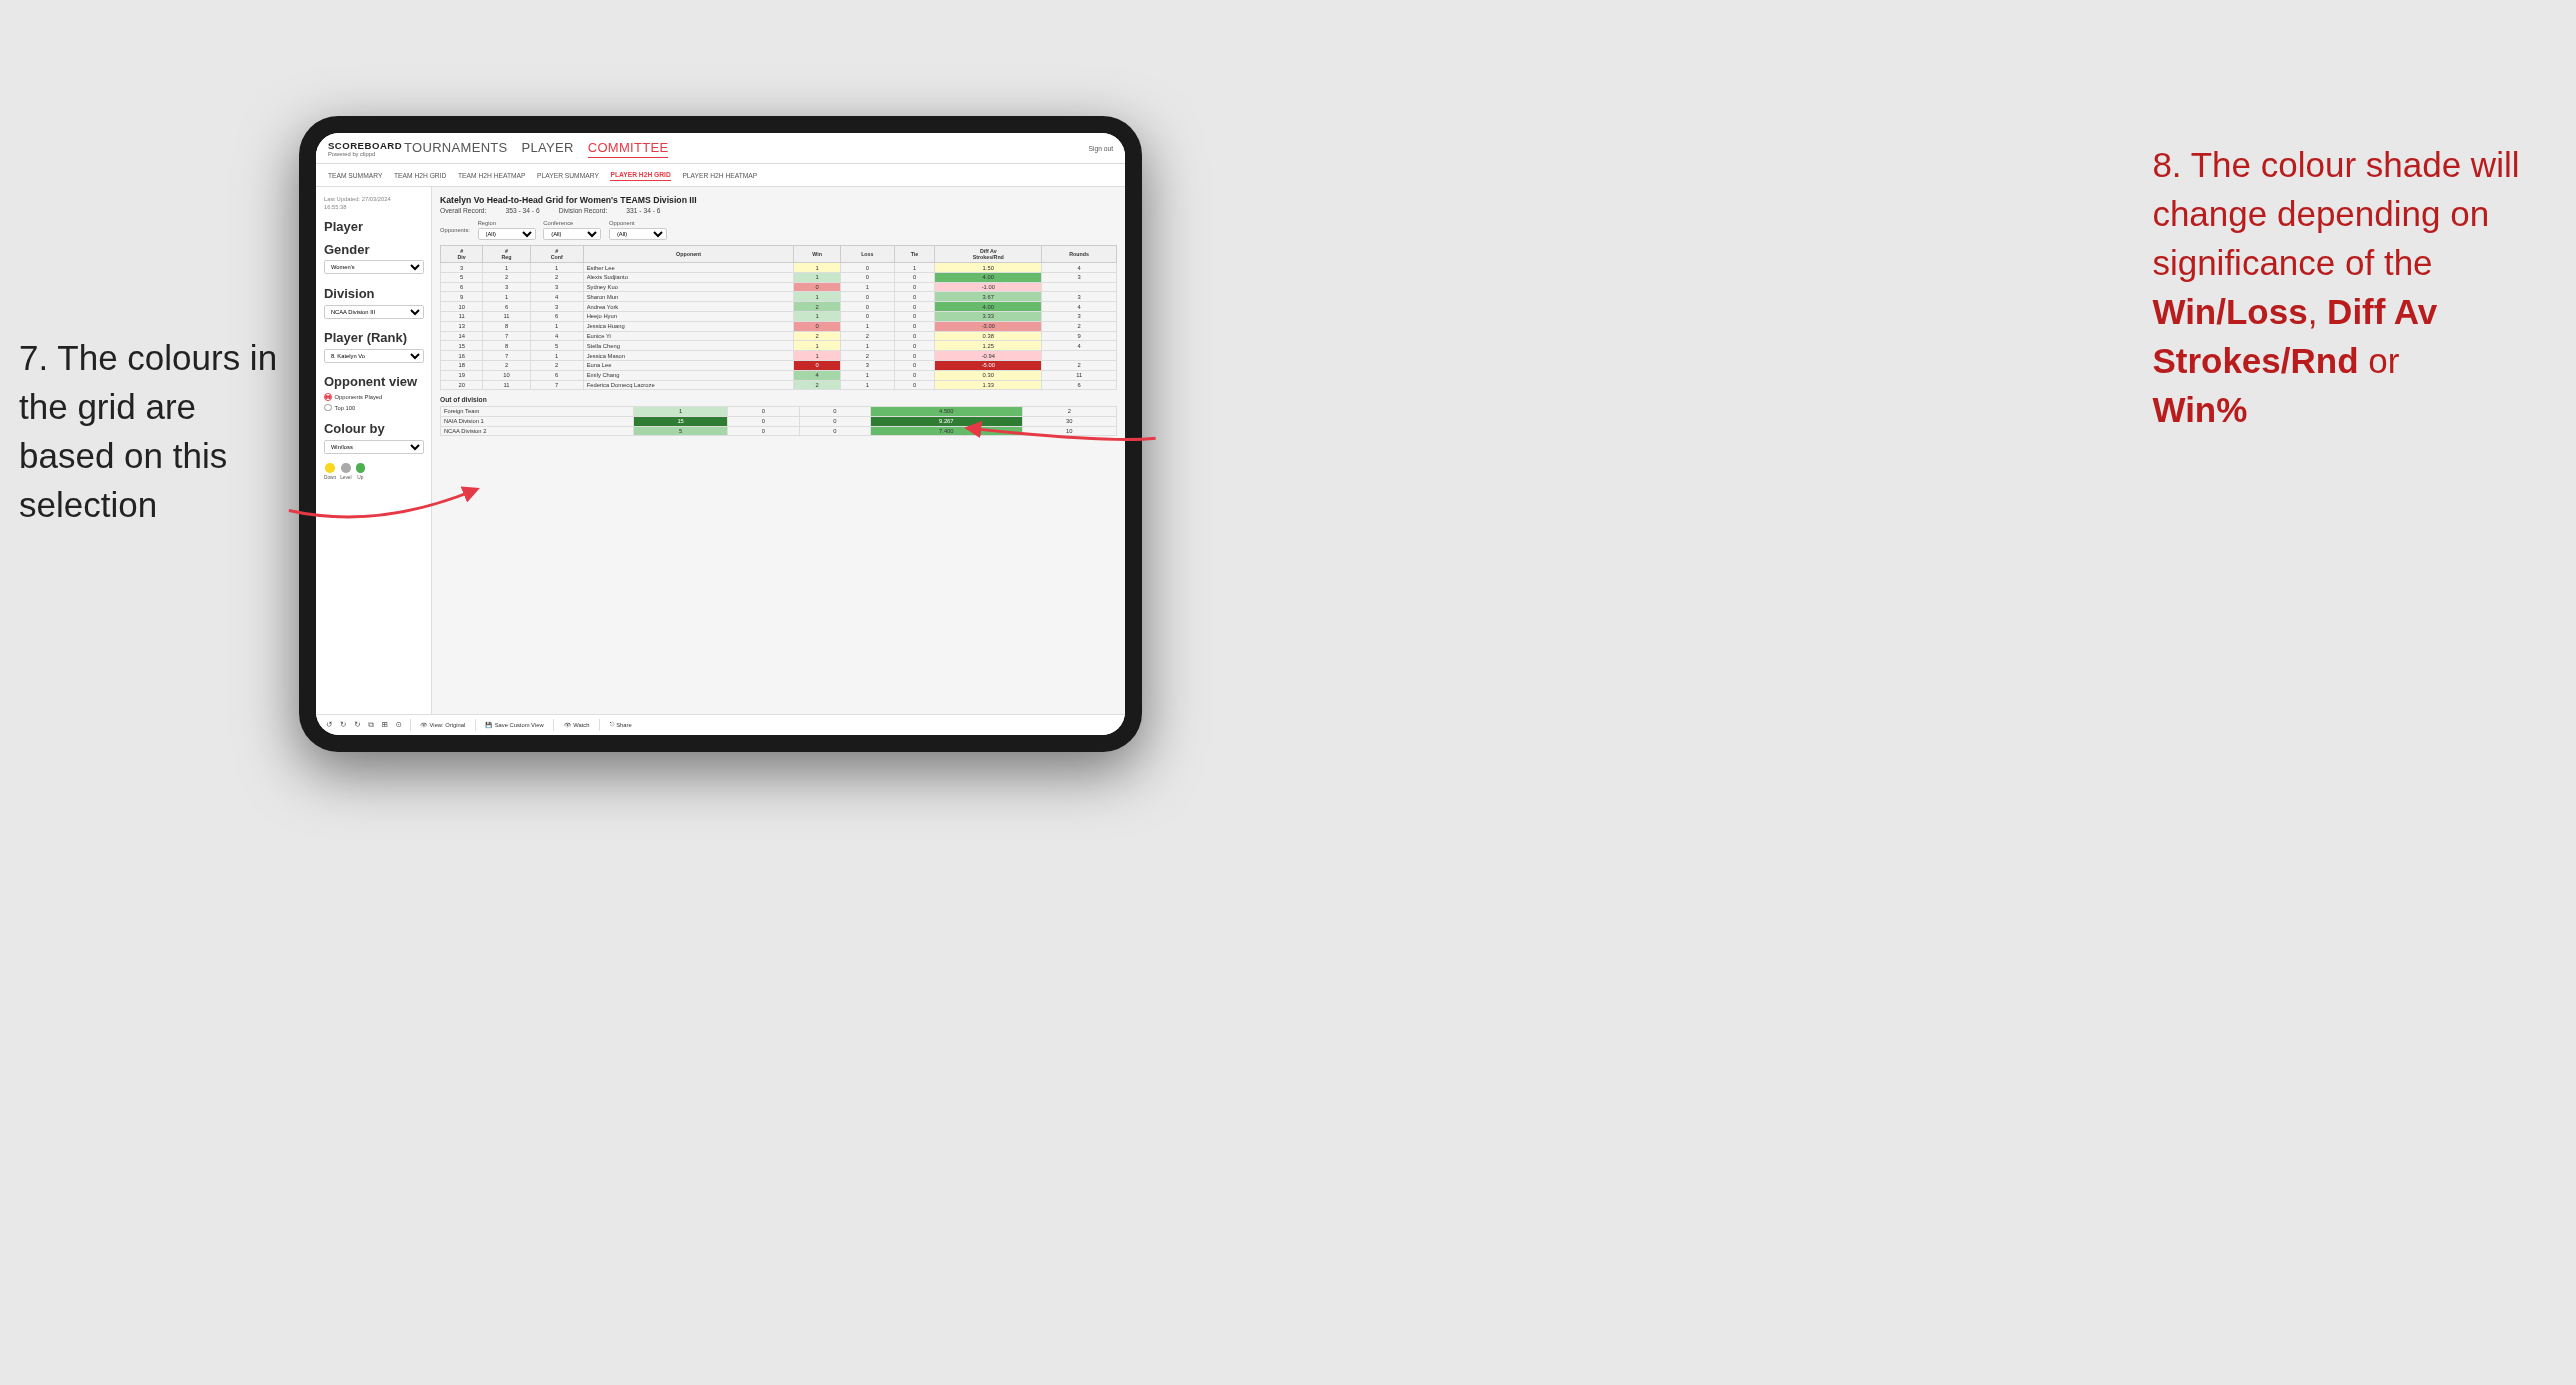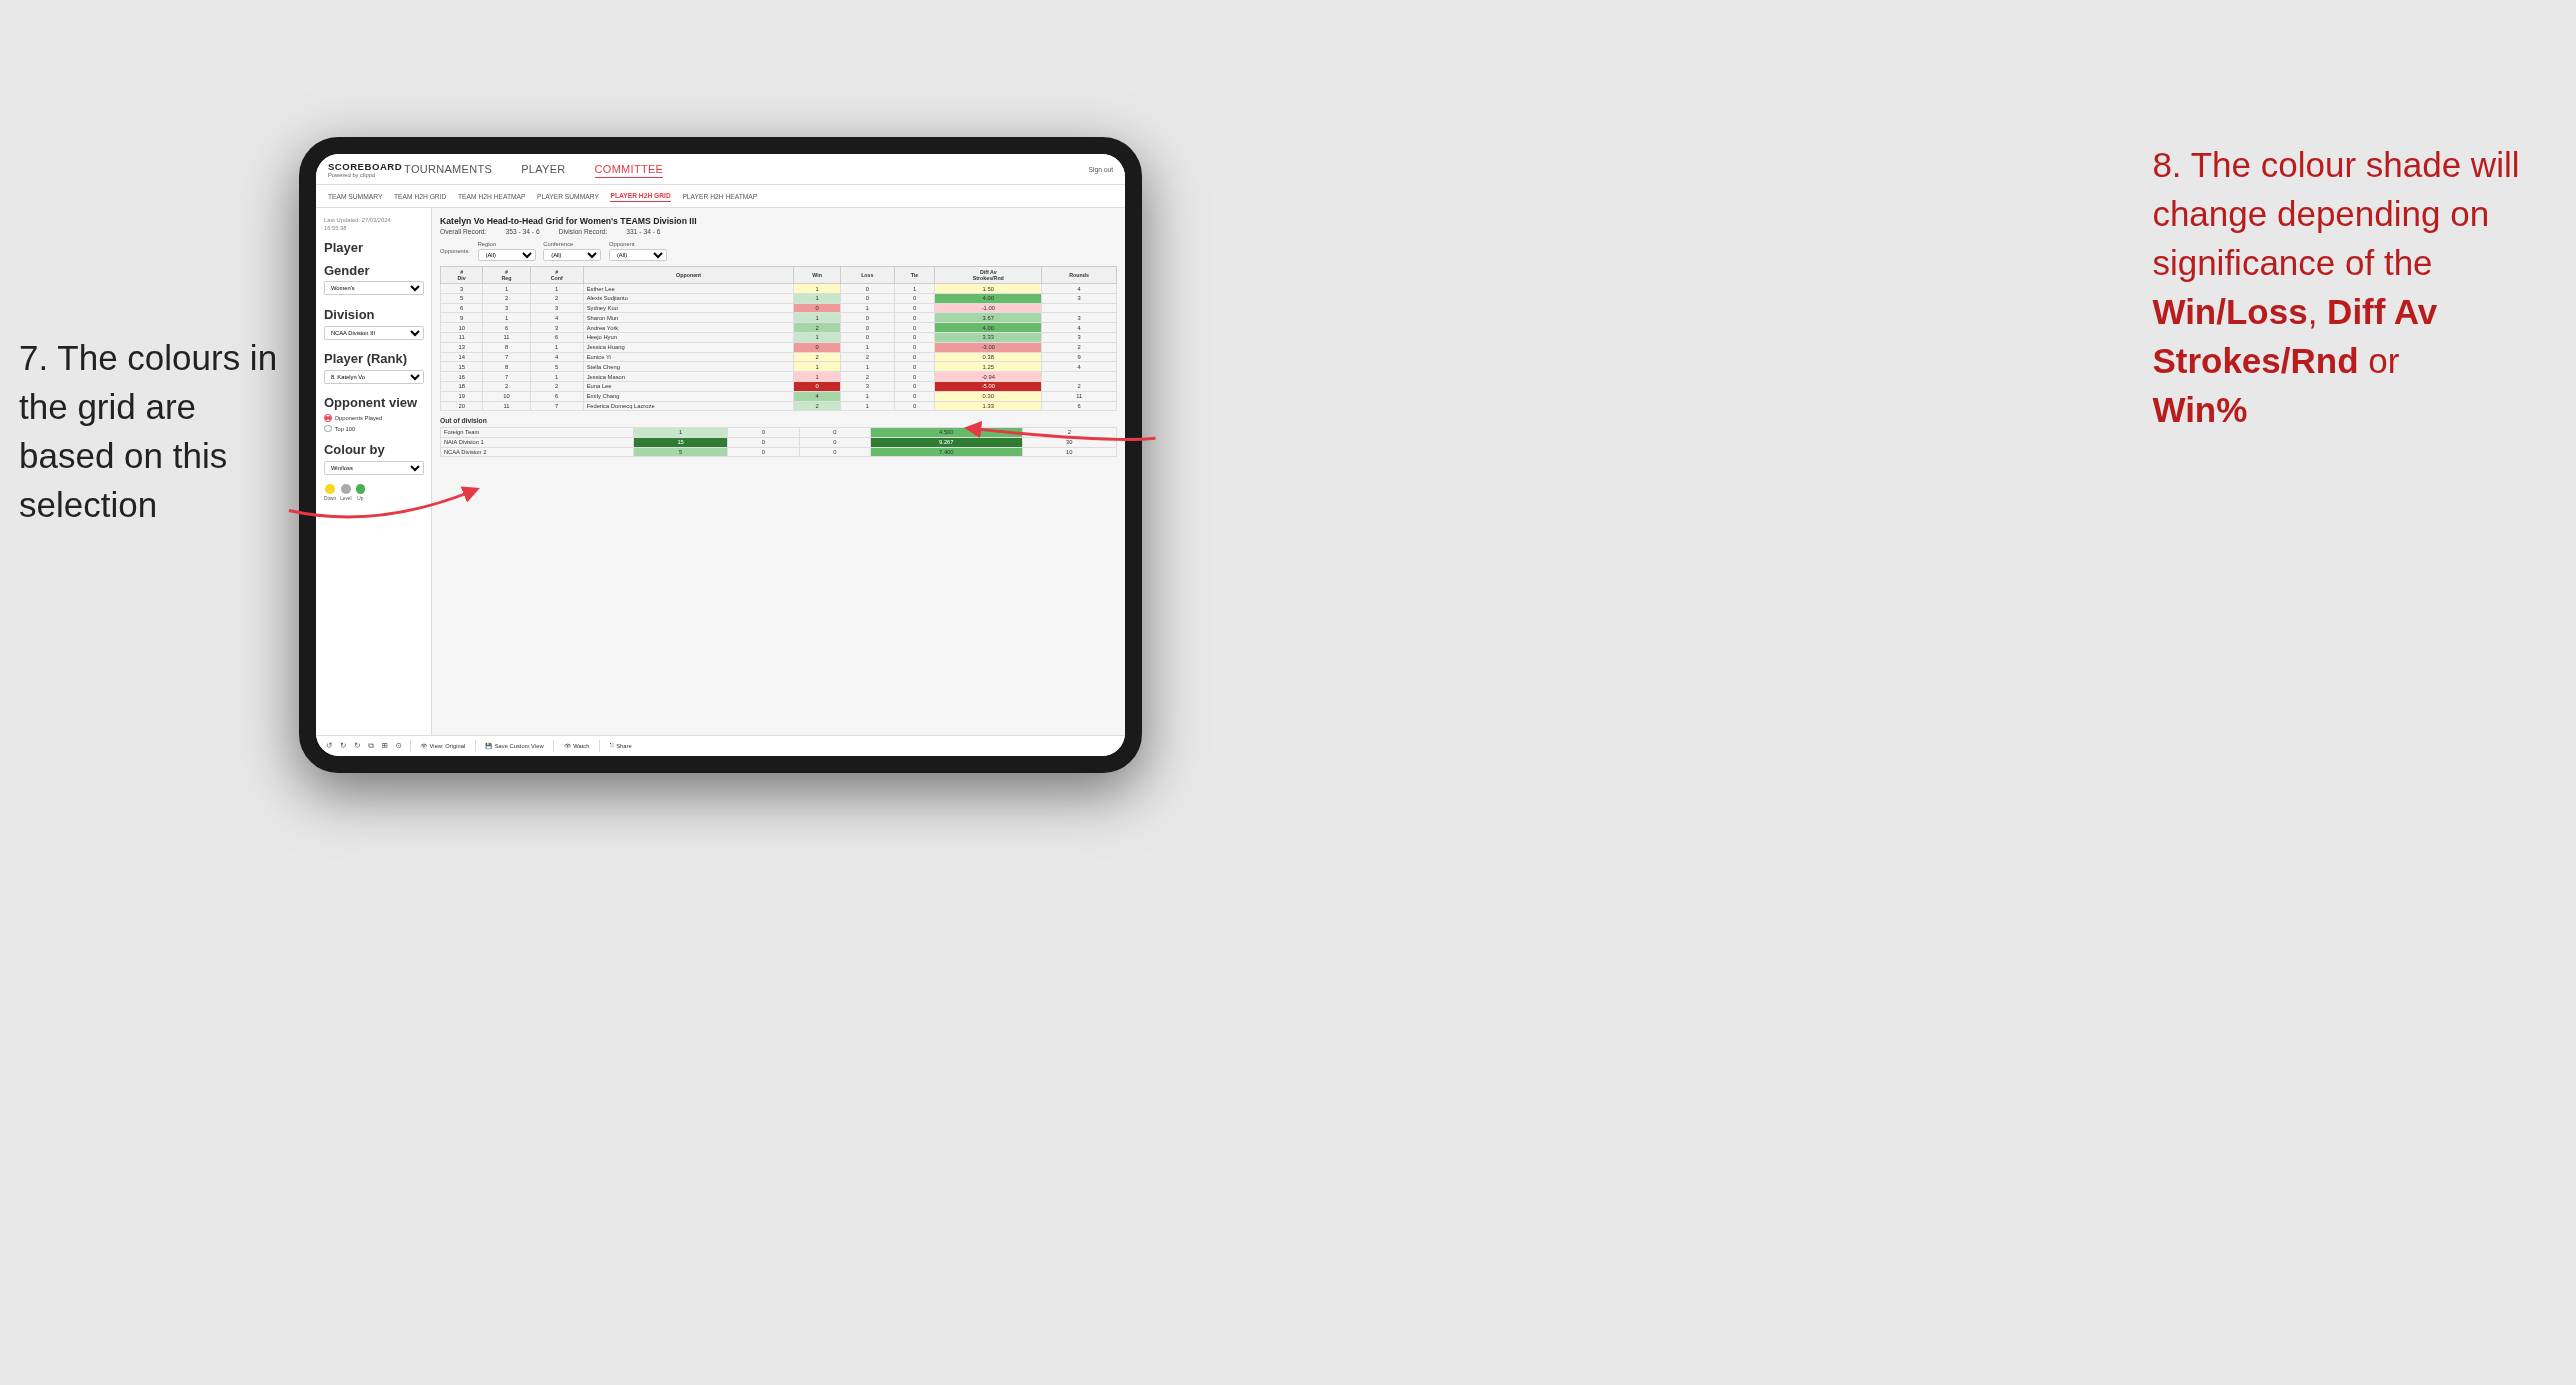--- a/index.html
+++ b/index.html
@@ -16,21 +16,20 @@
     .tablet-frame {
       position: absolute;
       left: 299px;
       top: 116px;
       width: 843px;
       height: 636px;
       background: #1a1a1a;
       border-radius: 39px;
       padding: 17.3px;
       box-shadow: 0 19px 58px rgba(0,0,0,0.5);
-      margin-top: 21px;
     }
 
     .tablet-screen {
       width: 100%;
       height: 100%;
       background: #fff;
       border-radius: 23px;
       overflow: hidden;
       display: flex;
       flex-direction: column;
@@ -55,22 +54,22 @@
       margin-right: 1.9px;
     }
     .logo-sub {
       font-size: 5.8px;
       color: #666;
       margin-right: 11.6px;
     }
 
     .nav-items {
       display: flex;
-      gap: 29px;
-      font-size: 11px;
+      gap: 14px;
+      font-size: 13px;
       color: #555;
       flex: 1;
     }
 
     .nav-item {
       cursor: pointer;
       padding: 1.9px 0;
       letter-spacing: 0.3px;
     }
 

